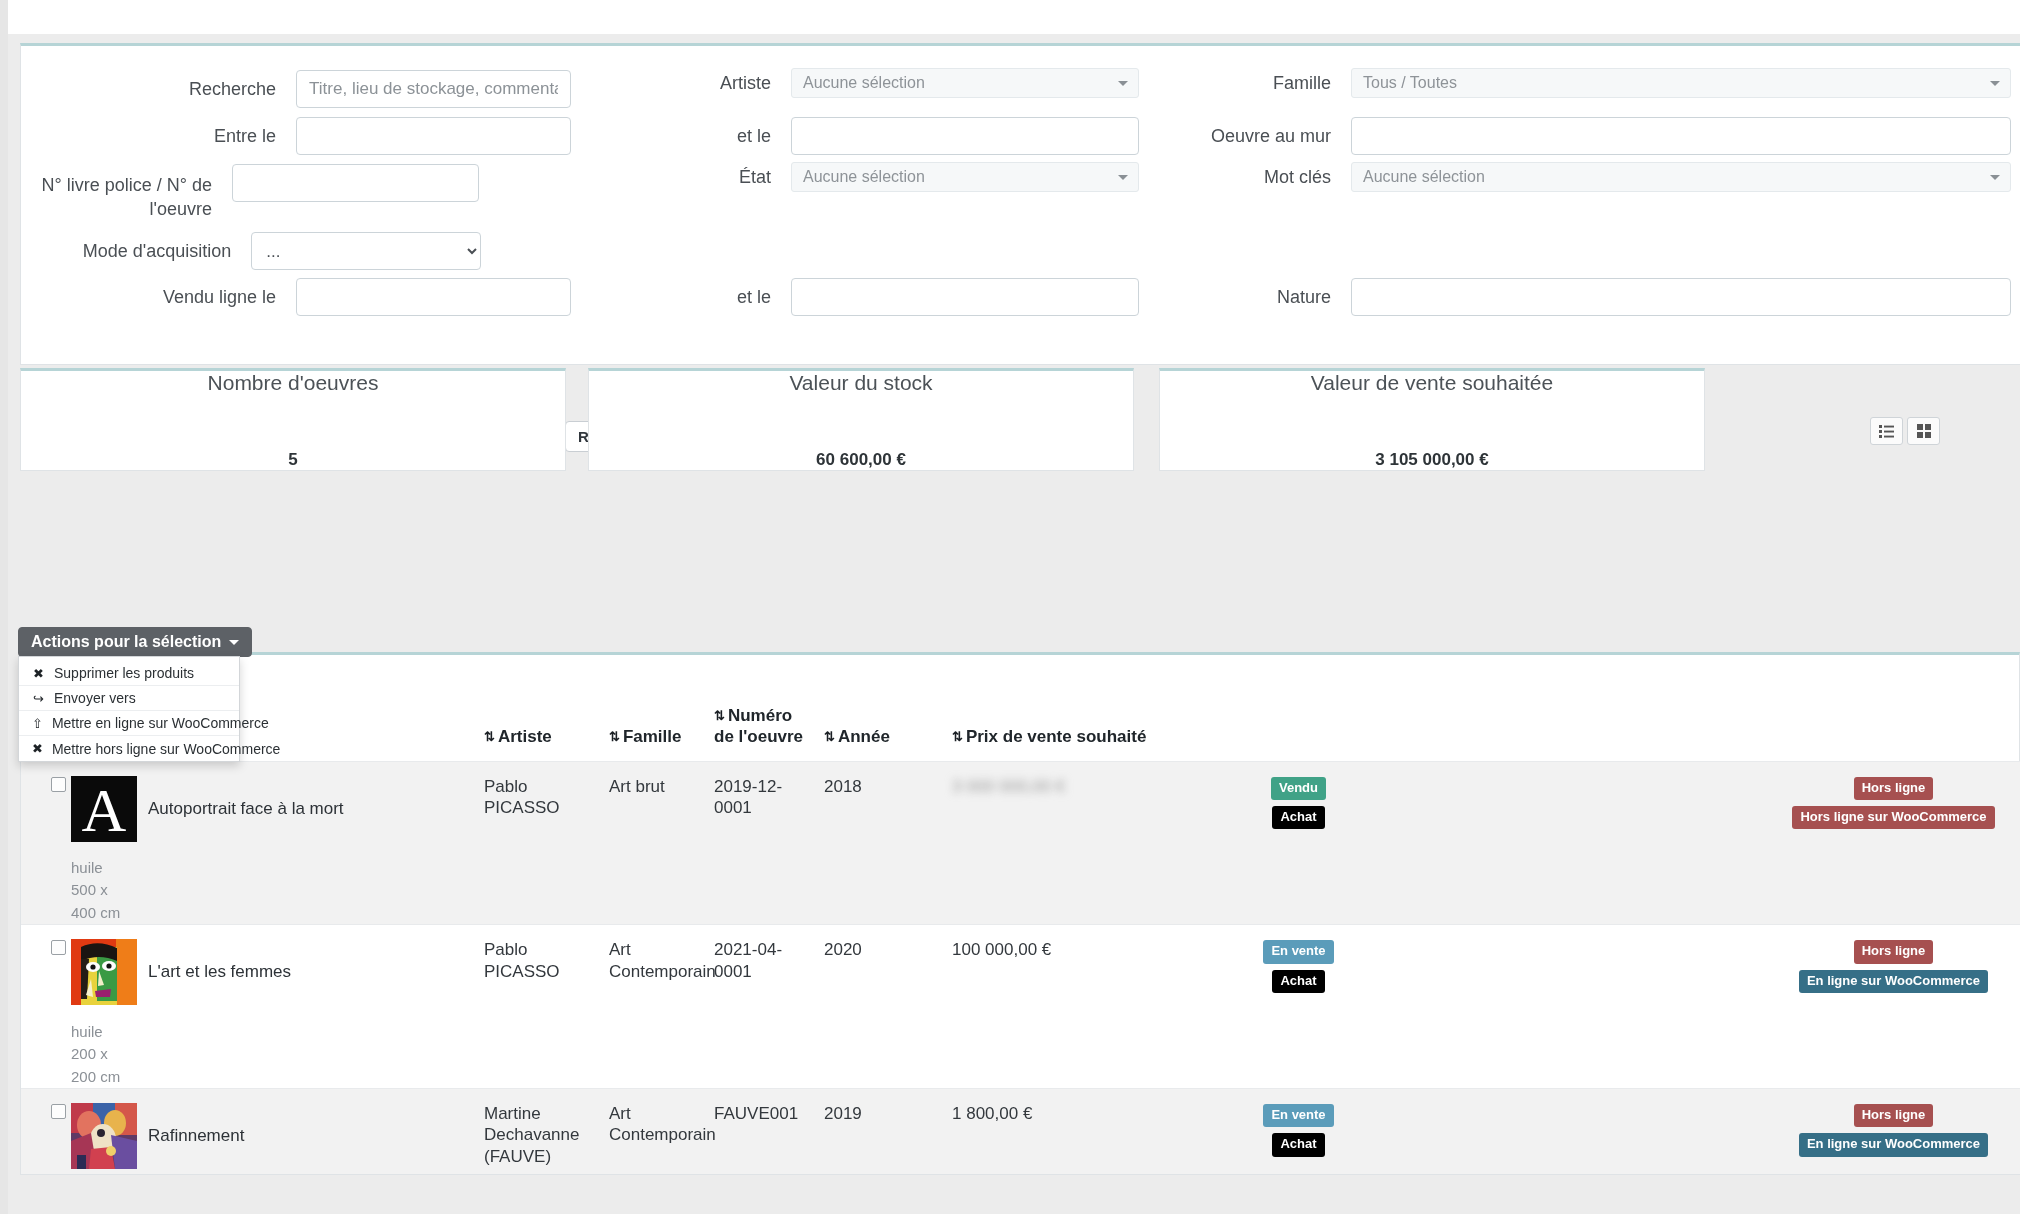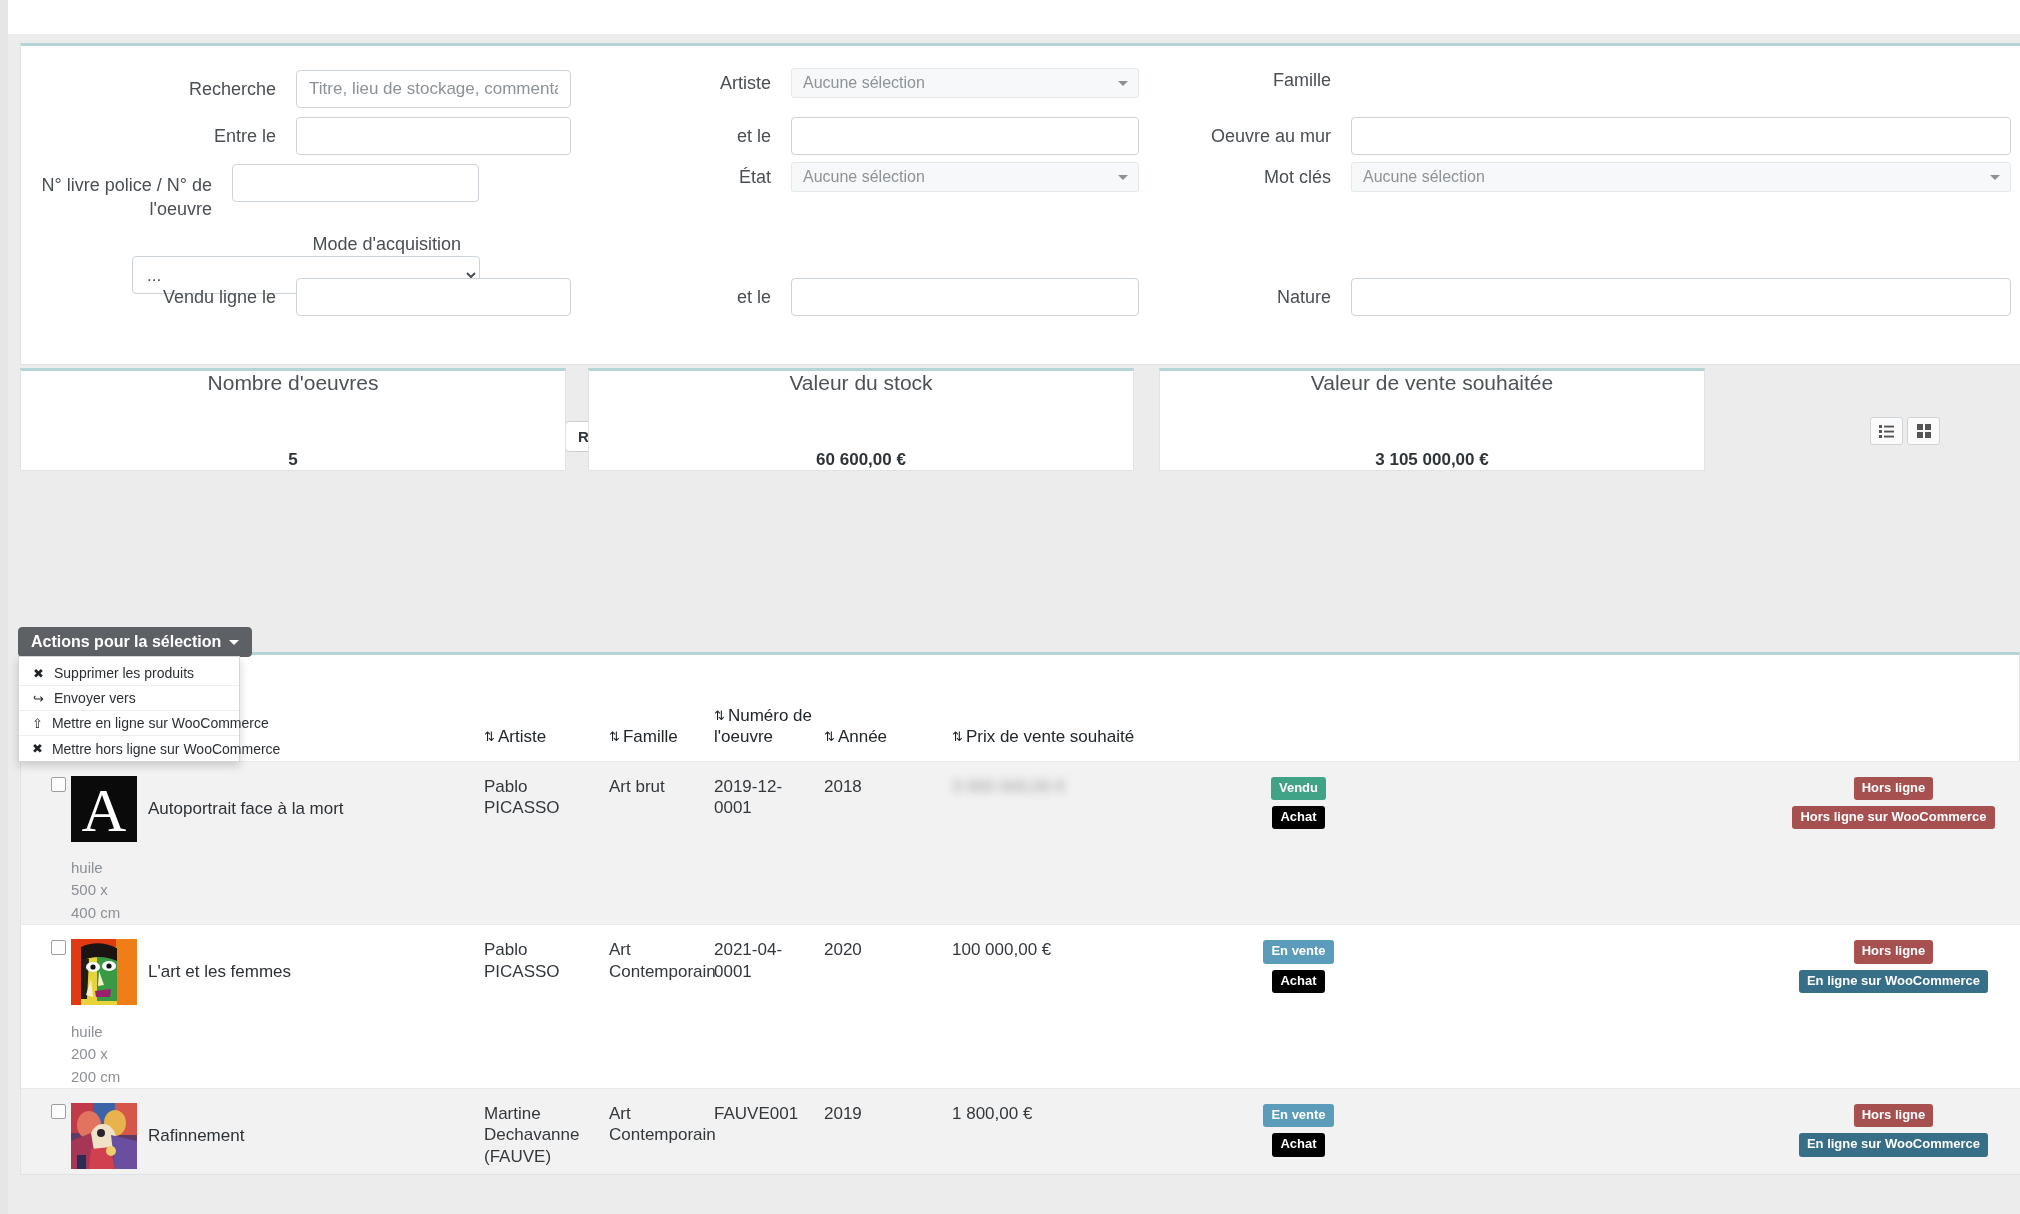--- a/index.html
+++ b/index.html
@@ -189,21 +189,21 @@
     width: 2000px;
     background: #ffffff;
     border: 1px solid #dfe3e6;
     border-top: 3px solid #b6d4d6;
   }
   table { border-collapse: collapse; width: 2000px; table-layout: fixed; }
   thead th {
     vertical-align: bottom;
     text-align: left;
     font-size: 17px;
-    font-weight: normal;
+    font-weight: bold;
     color: #20262b;
     padding: 0 6px 13px 6px;
     line-height: 1.22;
   }
   thead tr { height: 106px; }
   .sort-ico {
     display: inline-block;
     font-size: 13px;
     color: #1a1f24;
     margin-right: 3px;
@@ -264,21 +264,21 @@
     <div class="field-row" style="left:0px; top:71px; width:550px;">
       <div class="field-label" style="width:330px;">Entre le</div>
       <input class="txt-input" style="width: 348px; margin-left: 20px;">
     </div>
 
     <div class="field-row" style="left:0px; top:118px; width:458px; align-items:flex-start;">
       <div class="field-label" style="width:330px; padding-top:9px;">N° livre police / N° de l'oeuvre</div>
       <input class="txt-input" style="width: 348px; margin-left: 20px;">
     </div>
 
-    <div class="field-row" style="left:0px; top:186px; width:550px;flex-direction:column;">
+    <div class="field-row" style="left:0px; top:186px; width:460px;">
       <div class="field-label" style="width:330px;">Mode d'acquisition</div>
       <select class="native" style="width:348px; margin-left:20px;">
         <option>...</option>
       </select>
     </div>
 
     <div class="field-row" style="left:0px; top:232px; width:550px;">
       <div class="field-label" style="width:330px;">Vendu ligne le</div>
       <input class="txt-input" style="width: 348px; margin-left: 20px;">
     </div>
@@ -304,20 +304,24 @@
       </div>
     </div>
 
     <div class="field-row" style="left:560px; top:232px; width:560px;">
       <div class="field-label" style="width:190px;">et le</div>
       <input class="txt-input" style="width: 348px; margin-left: 20px;">
     </div>
 
     <div class="field-row" style="left:1120px; top:22px; width:880px;">
       <div class="field-label" style="width:190px;">Famille</div>
+      <div class="sel-flat" style="width:660px; margin-left:20px;">
+        <span>Tous / Toutes</span>
+        <span class="caret"></span>
+      </div>
     </div>
 
     <div class="field-row" style="left:1120px; top:71px; width:880px;">
       <div class="field-label" style="width:190px;">Oeuvre au mur</div>
       <input class="txt-input" style="width: 660px; margin-left: 20px;">
     </div>
 
     <div class="field-row" style="left:1120px; top:116px; width:880px;">
       <div class="field-label" style="width:190px;">Mot clés</div>
       <div class="sel-flat" style="width:660px; margin-left:20px;">

